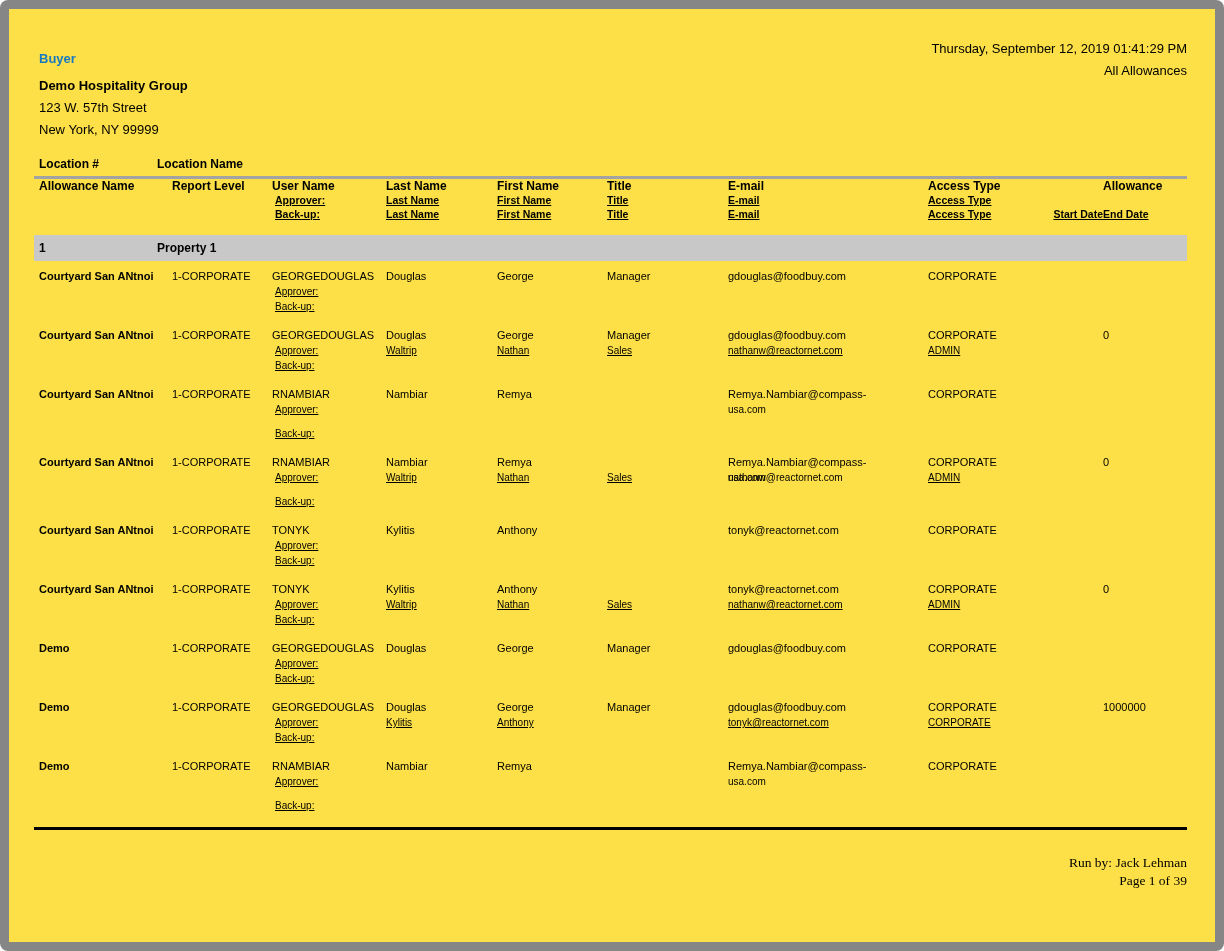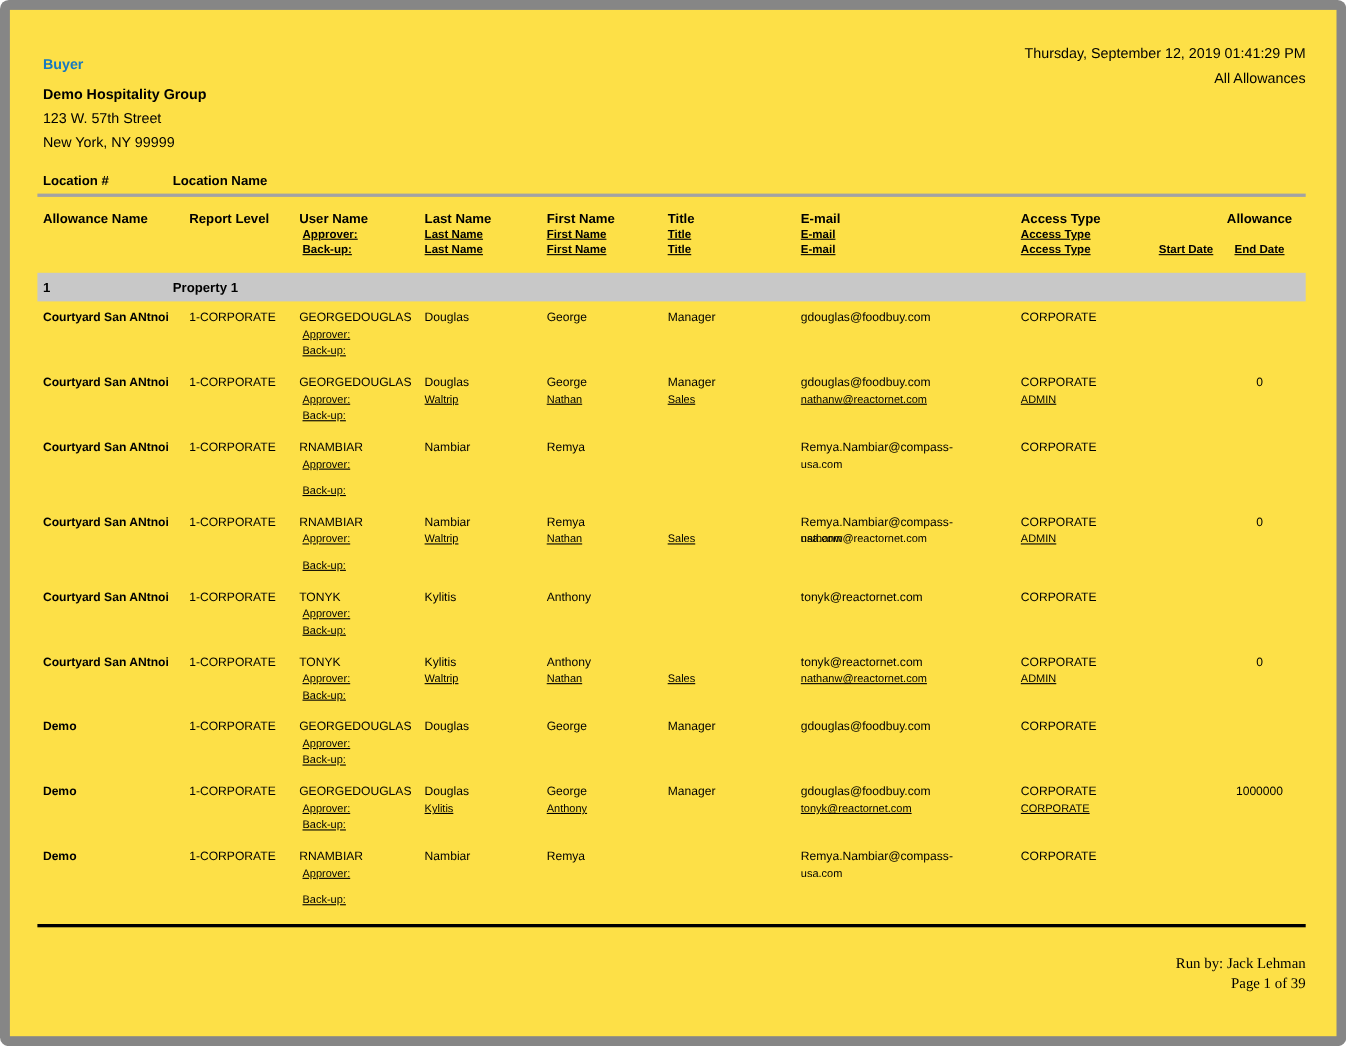--- a/index.html
+++ b/index.html
@@ -27,27 +27,27 @@
   .locbar { display: flex; margin-top: 16px; padding-bottom: 5px;
             border-bottom: 3px solid #a3a3a3; font-weight: bold; font-size: 12px;
             margin-left: -5px; padding-left: 5px; }
   .locnum { width: 118px; flex: none; }
 
   
   .c  { flex: none; white-space: nowrap; }
   .c1 { width: 133px; } .c2 { width: 100px; } .c3 { width: 114px; }
   .c4 { width: 111px; } .c5 { width: 110px; } .c6 { width: 121px; }
   .c7 { width: 200px; } .c8 { width: 111px; }
-  .c9 { width: 64px; text-align: right; } .c10 { width: 84px; text-align: center; }
+  .c9 { width: 64px; text-align: right; } .c10 { width: 84px; text-align: left; }
   .indent { padding-left: 3px; }
   .rel { position: relative; }
   .ov { position: absolute; left: 0; top: 0; white-space: nowrap; }
 
   
-  .colhdr { margin-top: 14px; font-weight: bold; }
+  .colhdr { margin-top: 1px; font-weight: bold; }
   .hline { display: flex; }
   .hline.line1 { font-size: 12px; height: 14px; line-height: 13px; }
   .hline.line2, .hline.line3 { font-size: 10.5px; height: 14px; line-height: 13px; }
 
   
   .band { margin-top: 13px; margin-left: -5px; padding-left: 5px;
           background: var(--band, #c8c8c8); height: 26px; line-height: 26px;
           display: flex; font-weight: bold; font-size: 12px; }
   .band .gnum { width: 118px; flex: none; }
 

